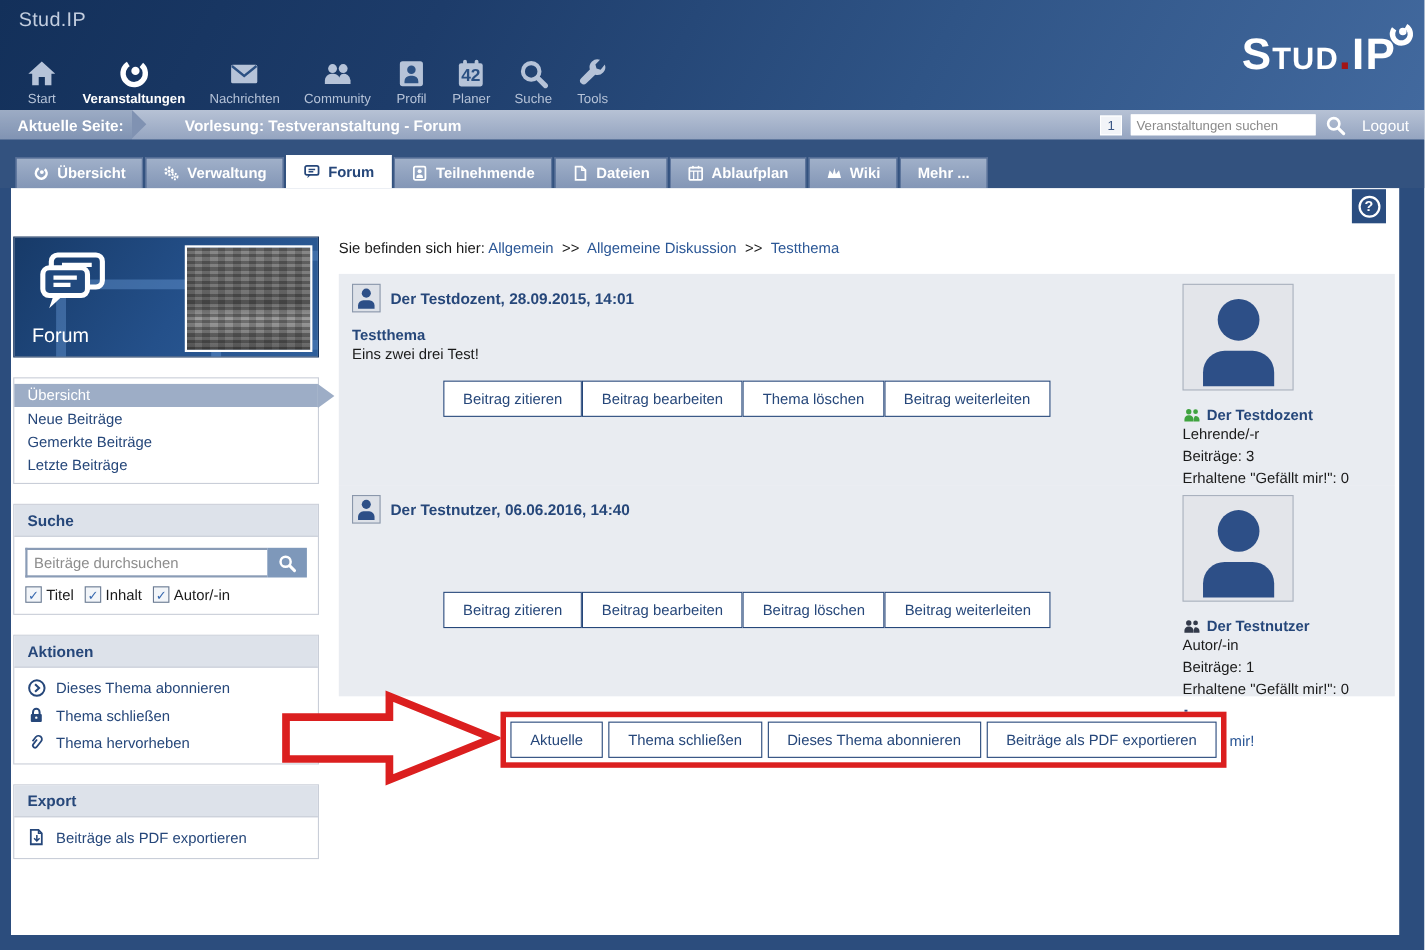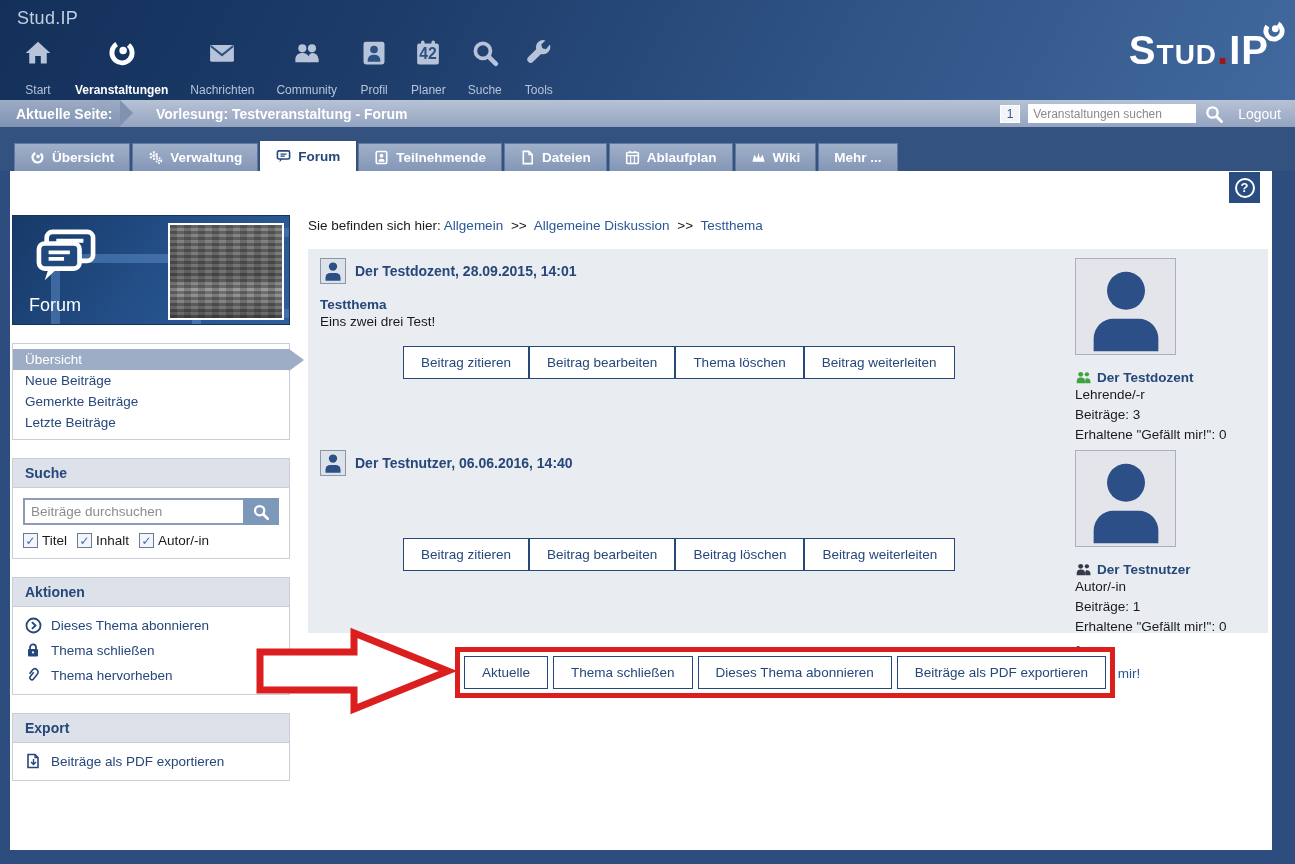--- a/index.html
+++ b/index.html
@@ -5,41 +5,41 @@
   * { margin:0; padding:0; box-sizing:border-box; }
   html,body { width:1295px; height:864px; overflow:hidden; }
   body { font-family:"Liberation Sans","DejaVu Sans",sans-serif; }
   .page { position:relative; width:1295px; height:864px; background:#2c4d7d; }
 
   
   .top-header { position:absolute; top:0; left:0; width:100%; height:100px;
     background:linear-gradient(118deg,#13305a 0%,#1d3c6a 30%,#2f5486 65%,#42699e 100%); }
   .app-name { position:absolute; top:8px; left:17px; font-size:18px; color:#c3cedf; letter-spacing:.3px; }
   .main-nav { position:absolute; left:12px; bottom:3px; display:flex; align-items:flex-end; }
-  .nav-item { display:flex; flex-direction:column; align-items:center; gap:16px; padding:0 11px; cursor:pointer; }
+  .nav-item { display:flex; flex-direction:column; align-items:center; gap:2px; padding:0 11px; cursor:pointer; }
   .nav-item .nico { width:30px; height:30px; color:#b6c3d8; display:flex; align-items:flex-end; justify-content:center; }
   .nav-item .nlabel { font-size:12px; color:#b6c3d8; line-height:14px; white-space:nowrap; }
   .nav-item.active .nico, .nav-item.active .nlabel { color:#ffffff; font-weight:bold; }
   .cal42 { position:absolute; font-size:9px; font-weight:bold; fill:#2c5183; }
 
   
   .logo { position:absolute; top:30px; right:26px; color:#fff; font-weight:bold;
     font-size:40px; font-variant:small-caps; letter-spacing:1px; line-height:40px; }
   .logo .dot { color:#a31515; }
   .logo-swirl { position:absolute; top:-12px; right:-18px; }
 
   
   .crumb-bar { position:absolute; top:100px; left:0; width:100%; height:27px;
     background:linear-gradient(#b7c2d5,#94a4c0); display:flex; align-items:center; }
   .crumb-left { position:relative; height:27px; width:120px; background:rgba(40,70,120,.18);
     display:flex; align-items:center; padding-left:16px; }
   .crumb-chevron { position:absolute; right:-13px; top:0; width:0; height:0;
     border-top:13.5px solid transparent; border-bottom:13.5px solid transparent; border-left:13px solid #8092b2; z-index:2; }
   .crumb-label, .crumb-title { color:#fff; font-size:14px; font-weight:bold; white-space:nowrap; }
-  .crumb-title { margin-left:36px; }
+  .crumb-title { margin-left:48px; }
   .crumb-right { margin-left:auto; display:flex; align-items:center; gap:8px; padding-right:14px; }
   .shortcut-badge { width:20px; height:18px; background:#f2f4f8; border:1px solid #fff; color:#3a5684;
     font-size:12px; display:flex; align-items:center; justify-content:center; }
   .crumb-search { width:168px; height:19px; border:1px solid #ffffff; background:#fff; font-size:12px;
     color:#444; padding:0 4px; outline:none; font-family:"Liberation Sans",sans-serif; }
   .crumb-search::placeholder { color:#8a8a8a; }
   .logout-link { color:#fff; font-size:14px; cursor:pointer; margin-left:6px; }
 
   
   .tab-strip { position:absolute; top:127px; left:0; width:100%; height:44px; background:#33527f; }

